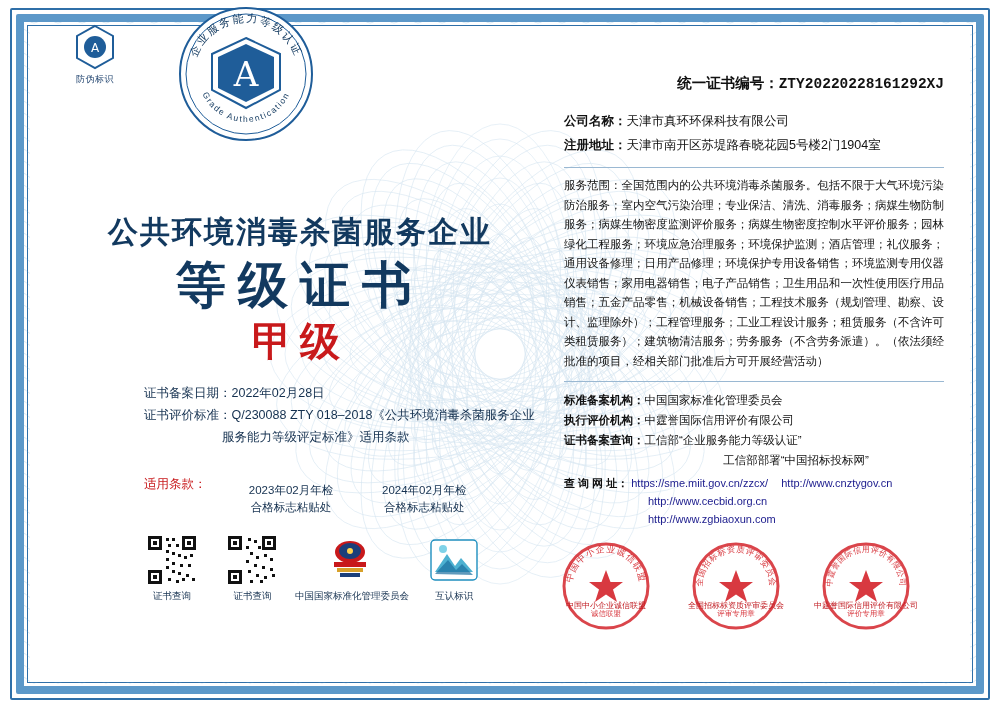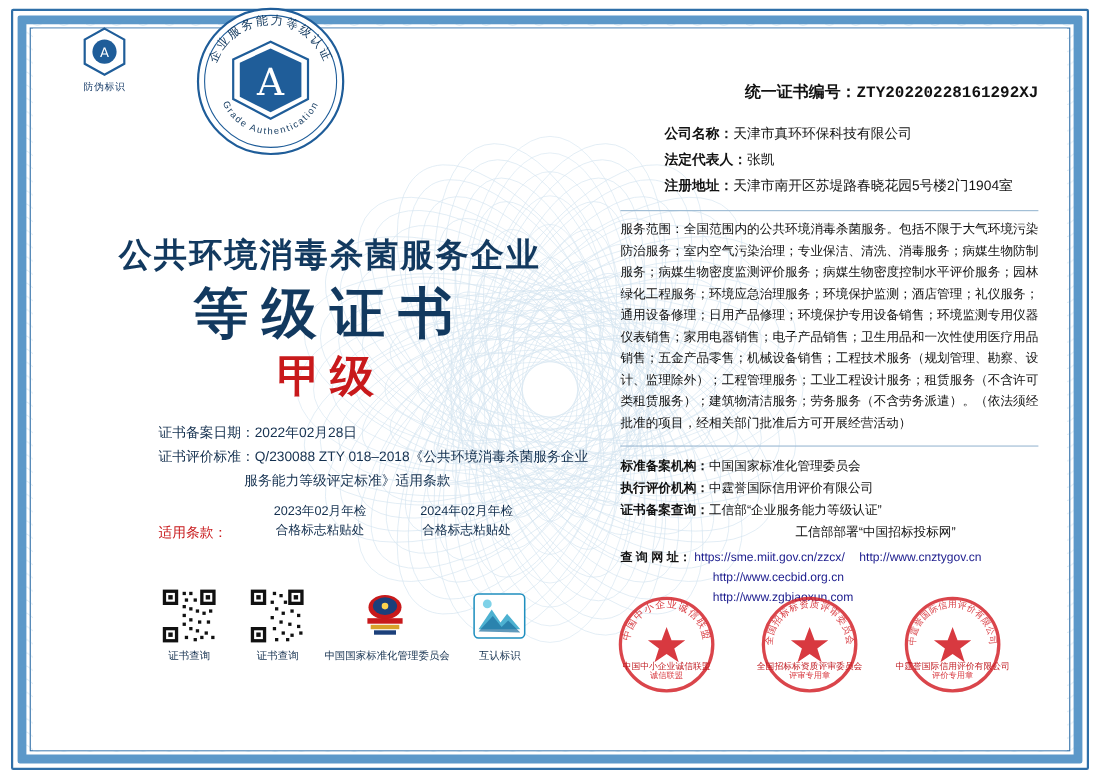--- a/index.html
+++ b/index.html
@@ -108,21 +108,21 @@
     position:absolute;left:88px;top:330px;width:392px;
     font-size:12.5px;color:#14304f;line-height:22px;
   }
   .l-lines .row{white-space:nowrap;}
   .l-indent{padding-left:78px;}
 
   .annual{
     position:absolute;left:88px;top:424px;font-size:12.5px;color:#c8191b;
   }
   .annual-boxes{
-    position:absolute;left:170px;top:405px;width:300px;
+    position:absolute;left:170px;top:430px;width:300px;
     font-size:11.5px;color:#14304f;line-height:17px;
   }
   .annual-boxes .ab{
     display:inline-block;width:130px;vertical-align:top;text-align:center;
   }
 
   
   .qr-row{
     position:absolute;left:78px;top:482px;width:400px;
   }
@@ -139,21 +139,21 @@
     width:52px;height:52px;margin:0 auto;position:relative;
   }
 
   
   .certno{
     font-size:14.5px;color:#111;font-weight:bold;text-align:right;
     white-space:nowrap;margin-bottom:16px;font-family:Liberation Mono, monospace;
   }
   .certno .lbl{font-weight:bold;}
   .r-field{
-    font-size:12.5px;color:#111;line-height:24px;white-space:nowrap;margin-left:40px;
+    font-size:12.5px;color:#111;line-height:24px;white-space:nowrap;
   }
   .r-field .k{font-weight:bold;}
   .r-rule{
     height:1px;background:#9ab8d2;margin:10px 0 8px 0;
   }
   .scope{
     font-size:11.5px;color:#111;line-height:19.5px;text-align:justify;
   }
   .scope .k{font-weight:normal;}
   .r-block{
@@ -406,23 +406,20 @@
 
     <div class="col-right">
       <div class="certno">
         <span class="lbl">统一证书编号：</span><span>ZTY20220228161292XJ</span>
       </div>
 
       <div class="r-field">
         <span class="k">公司名称：</span><span>天津市真环环保科技有限公司</span>
       </div>
       <div class="r-field">
-        <span class="k">法定代表人：</span><span>张凯</span>
-      </div>
-      <div class="r-field">
         <span class="k">注册地址：</span><span>天津市南开区苏堤路春晓花园5号楼2门1904室</span>
       </div>
 
       <div class="r-rule"></div>
 
       <div class="scope">
         <span class="k">服务范围：</span><span>全国范围内的公共环境消毒杀菌服务。包括不限于大气环境污染防治服务；室内空气污染治理；专业保洁、清洗、消毒服务；病媒生物防制服务；病媒生物密度监测评价服务；病媒生物密度控制水平评价服务；园林绿化工程服务；环境应急治理服务；环境保护监测；酒店管理；礼仪服务；通用设备修理；日用产品修理；环境保护专用设备销售；环境监测专用仪器仪表销售；家用电器销售；电子产品销售；卫生用品和一次性使用医疗用品销售；五金产品零售；机械设备销售；工程技术服务（规划管理、勘察、设计、监理除外）；工程管理服务；工业工程设计服务；租赁服务（不含许可类租赁服务）；建筑物清洁服务；劳务服务（不含劳务派遣）。（依法须经批准的项目，经相关部门批准后方可开展经营活动）</span>
       </div>
 
       <div class="r-rule"></div>

